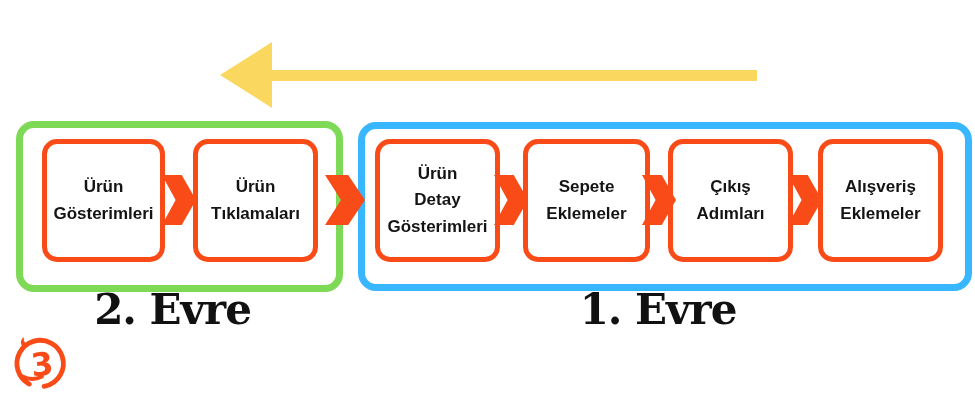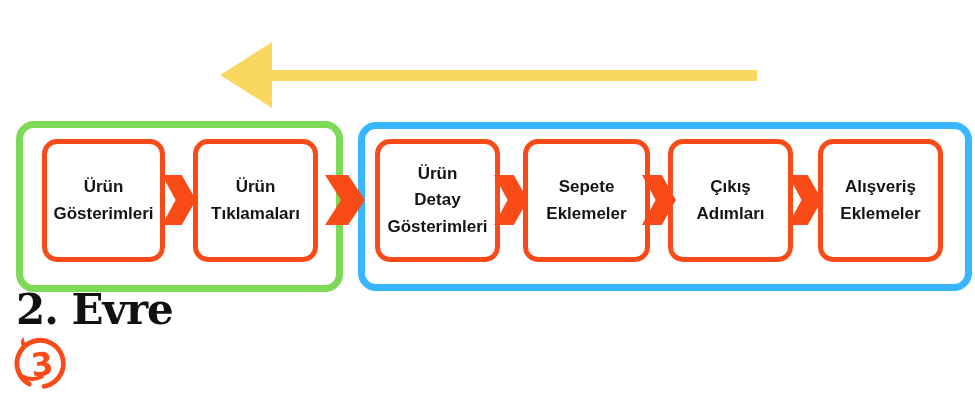--- a/index.html
+++ b/index.html
@@ -95,21 +95,21 @@
     height: 50px;
     background: #F94B17;
     clip-path: polygon(0% 0%, 58% 0%, 100% 50%, 58% 100%, 0% 100%, 40% 50%);
     z-index: 2;
   }
 
   
   .phase-label {
     position: absolute;
     top: 285px;
-    text-align: left;
+    text-align: center;
     font-family: "DejaVu Serif", serif;
     font-weight: bold;
     font-size: 42px;
     letter-spacing: -1px;
     color: #111111;
   }
   .phase-label.phase2 { left: 16px;  width: 313px; }
   .phase-label.phase1 { left: 358px; width: 600px; }
 
   
@@ -161,20 +161,21 @@
 Eklemeler</span>
   </div>
 
   <div class="chevron" style="left:162px;"></div>
   <div class="chevron" style="left:325px;width:40px;"></div>
   <div class="chevron" style="left:494px;"></div>
   <div class="chevron" style="left:642px;"></div>
   <div class="chevron" style="left:788px;"></div>
 
   <div class="phase-label phase2">2. Evre</div>
+  <div class="phase-label phase1">1. Evre</div>
 
   <svg class="logo" viewBox="0 0 60 60" aria-hidden="true">
     <g transform="rotate(118 30 30)">
       <circle cx="30" cy="31" r="24" fill="none" stroke="#F94B17" stroke-width="5" stroke-dasharray="134 17" stroke-linecap="round"></circle>
     </g>
     <path d="M11 13 q-4 -7 1 -11 q0 6 4 8 z" fill="#F94B17"></path>
     <text x="31" y="42" text-anchor="middle" font-family="DejaVu Sans, sans-serif" font-weight="bold" font-size="33" fill="#F94B17" transform="rotate(-6 30 30)">3</text>
     <path d="M11 43 Q 21 48 31 43" stroke="#F94B17" stroke-width="4" fill="none" stroke-linecap="round"></path>
   </svg>
 

